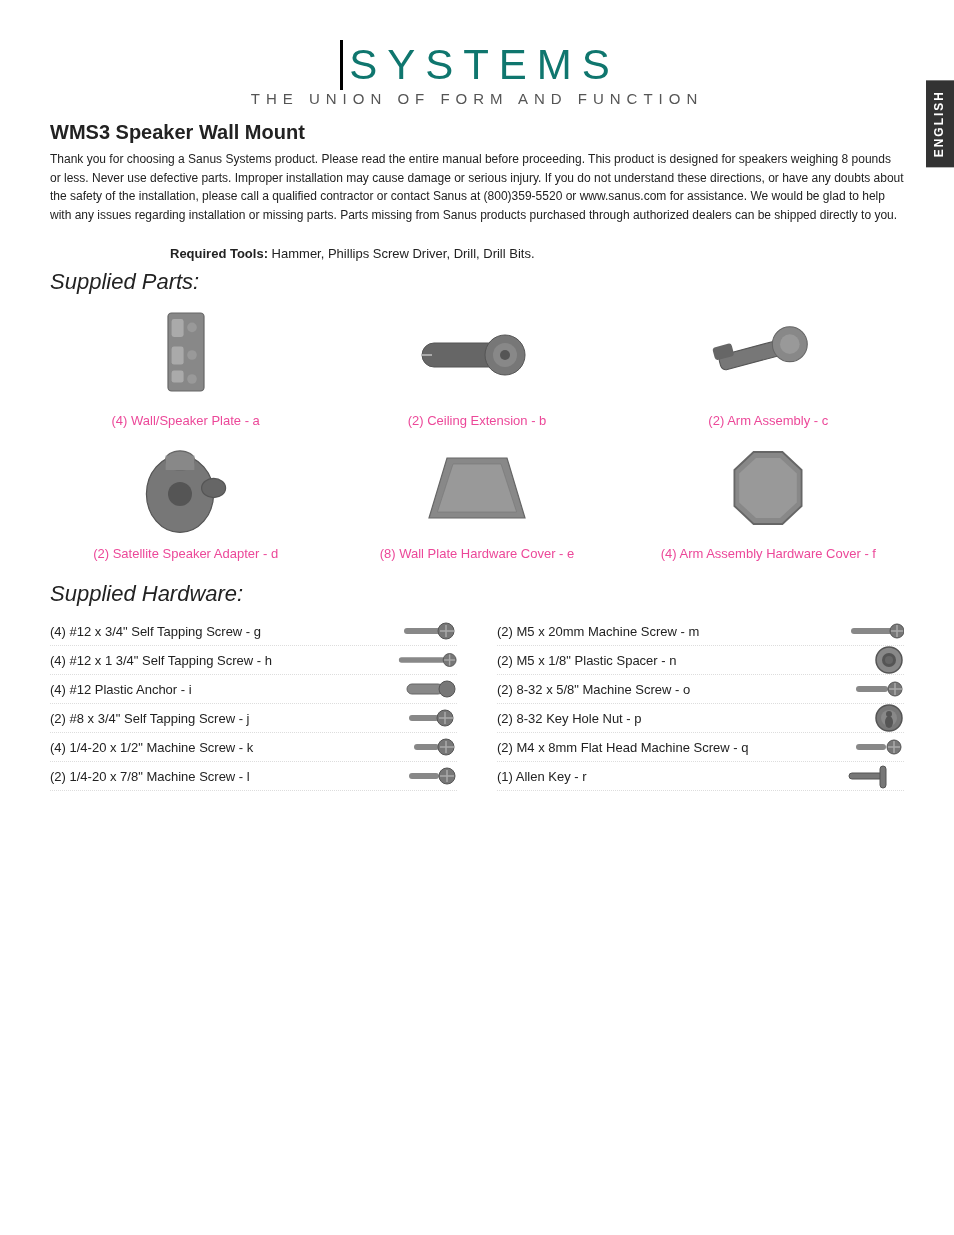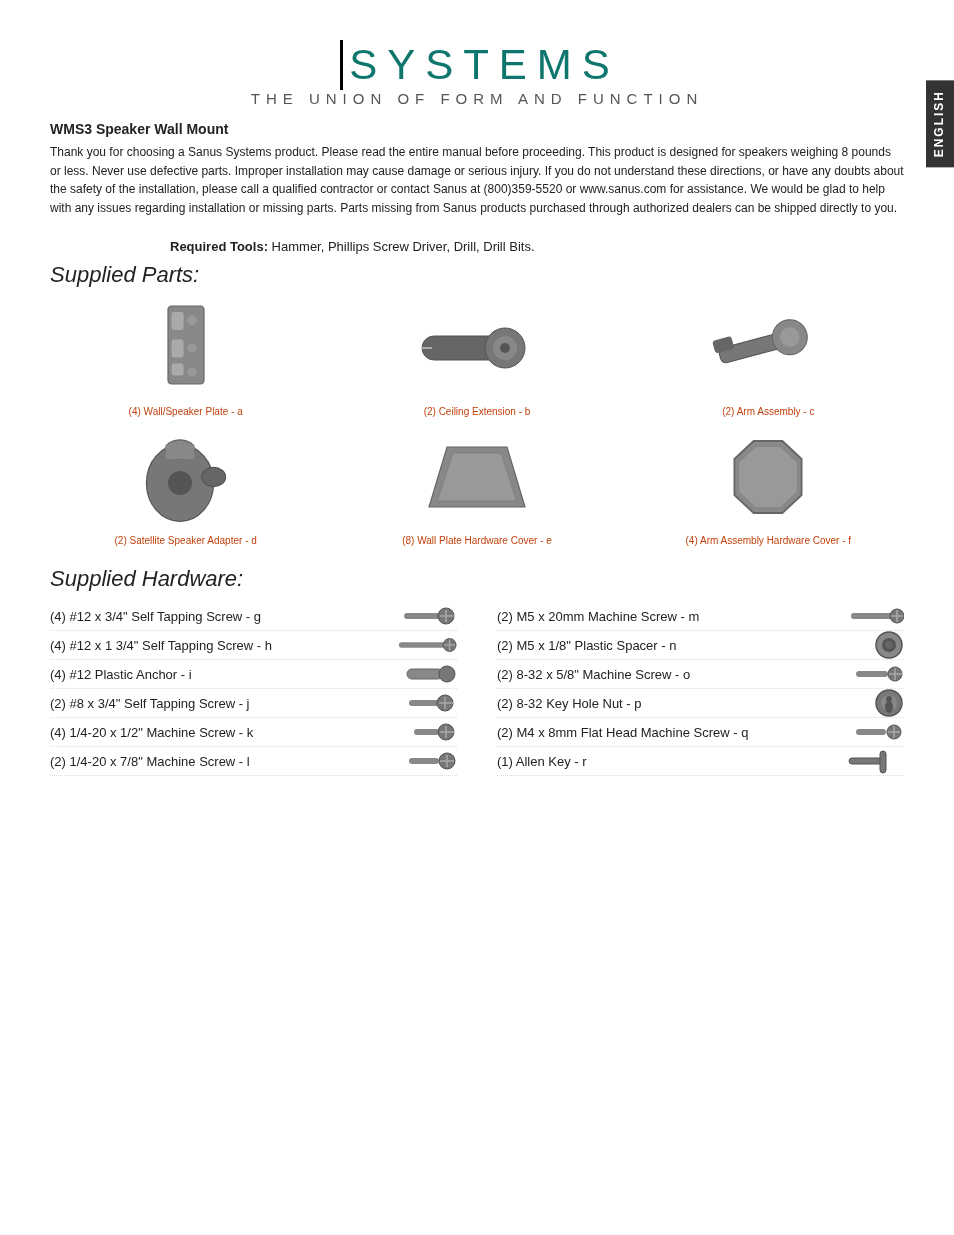--- a/index.html
+++ b/index.html
@@ -72,21 +72,21 @@
       font-size: 15px;
       letter-spacing: 6px;
       color: #555;
       margin-bottom: 14px;
       font-family: Arial, sans-serif;
     }
 
     
     .product-title {
       font-weight: bold;
-      font-size: 14px;
+      font-size: 20px;
       margin-bottom: 6px;
     }
 
     
     .intro-text {
       font-size: 12px;
       line-height: 1.55;
       margin-bottom: 22px;
       color: #222;
     }
@@ -129,22 +129,22 @@
     .part-image {
       width: 120px;
       height: 100px;
       display: flex;
       align-items: center;
       justify-content: center;
       margin-bottom: 8px;
     }
 
     .part-label {
-      font-size: 10px;
-      color: #c2410c;
+      font-size: 13px;
+      color: #ec4899;
     }
 
     
     .hardware-section {
       margin-top: 10px;
     }
 
     .hardware-grid {
       display: grid;
       grid-template-columns: 1fr 1fr;

